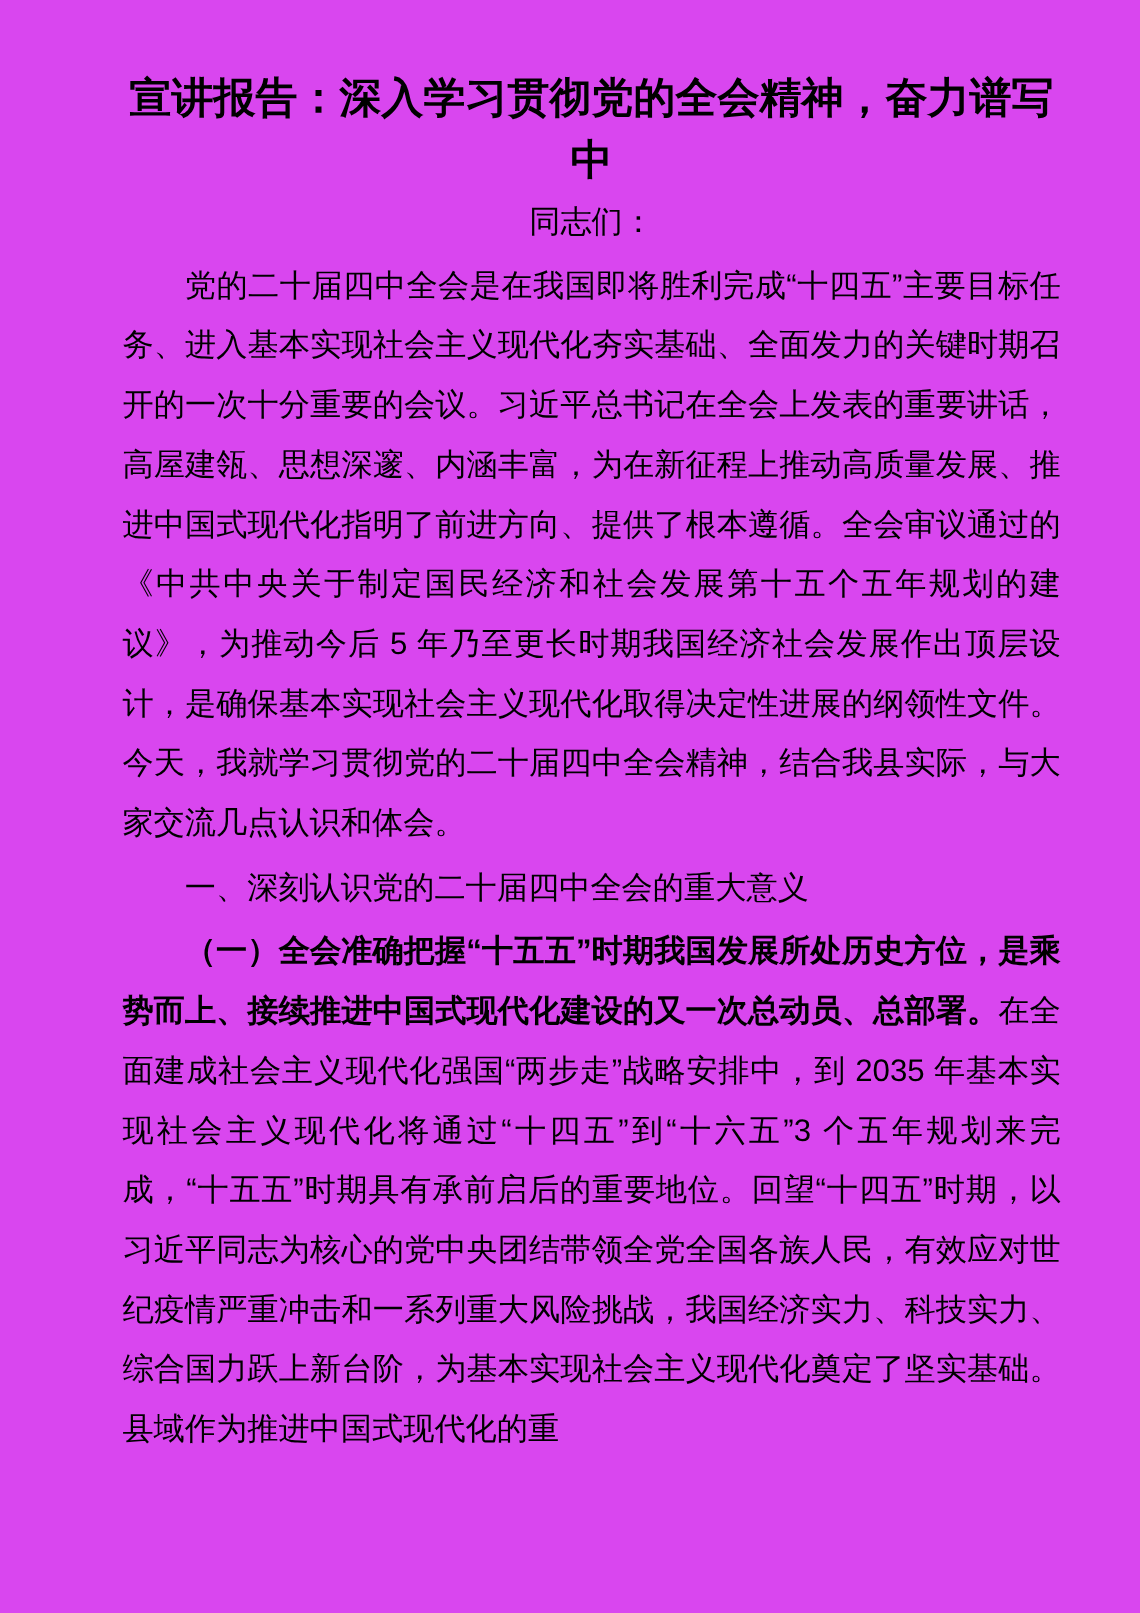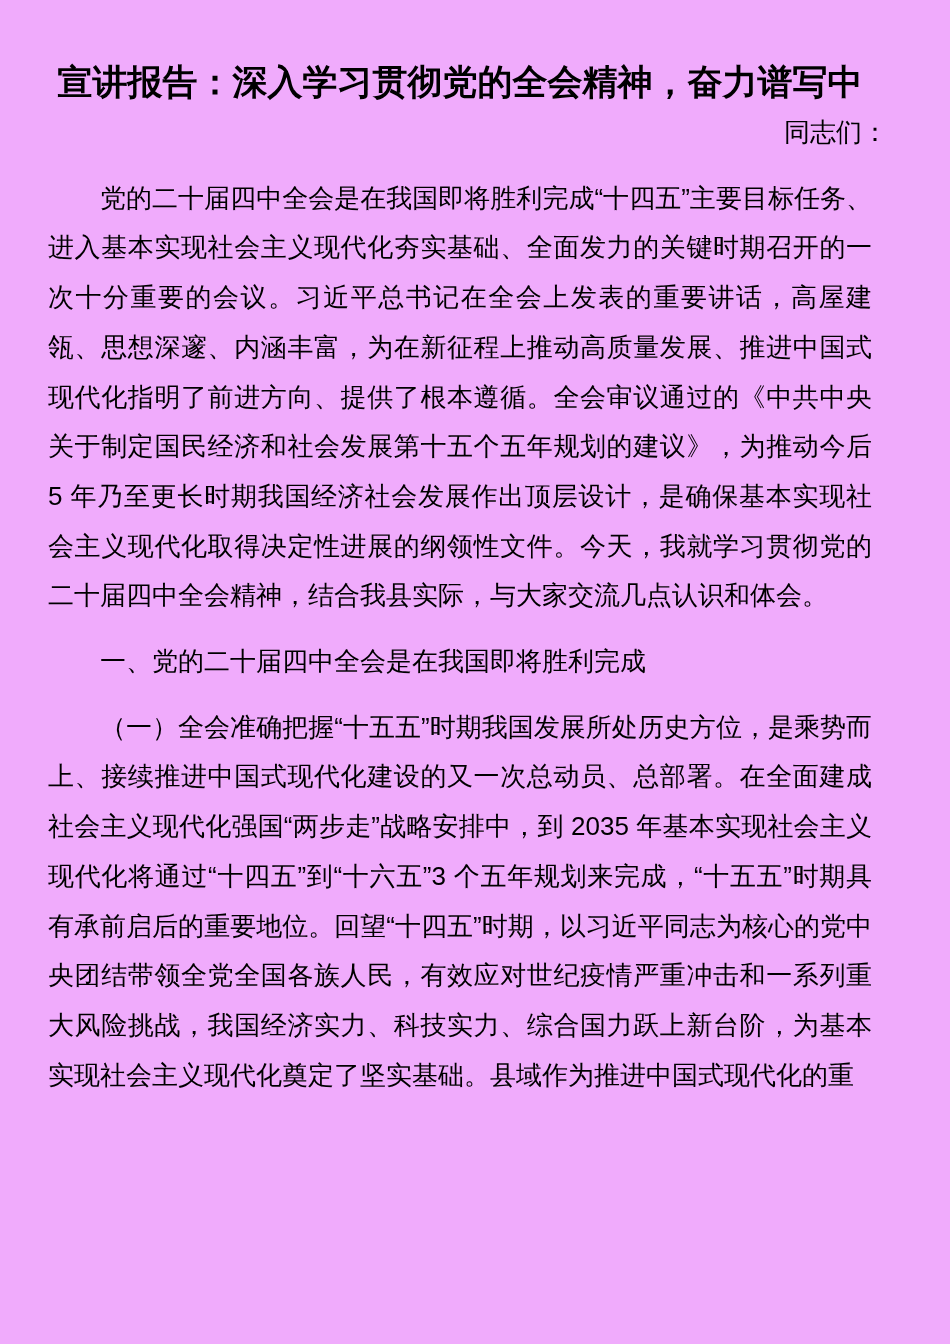--- a/index.html
+++ b/index.html
@@ -11,70 +11,70 @@
     height: 1344px;
     background: #ffffff;
     color: #000000;
     font-family: "Liberation Sans", sans-serif;
     overflow: hidden;
   }
   .doc-page {
     box-sizing: border-box;
     width: 950px;
     height: 1344px;
-    padding: 56px 62px 0 32px;
-    background: #f0abfc;
+    padding: 56px 62px 0 98px;
+    background: #d946ef;
   }
   .doc-title {
     margin: 0;
     font-size: 35px;
     font-weight: 700;
     line-height: 52px;
     text-align: center;
     color: #000000;
   }
   .title-line {
     display: block;
   }
   .body-text {
     font-size: 26px;
     line-height: 49.7px;
     color: #000000;
   }
   p.para {
-    margin: 16px;
+    margin: 4px;
     text-align: justify;
     text-justify: inter-ideograph;
   }
   p.salutation {
     margin: 0;
-    text-align: right;
+    text-align: center;
   }
   .indent {
     text-indent: 2em;
   }
   .bold-lead {
-    font-weight: 400;
+    font-weight: 700;
   }
 </style>
 </head>
 <body>
 
 <div class="doc-page">
 
   <h1 class="doc-title">
     <span class="title-line">宣讲报告：深入学习贯彻党的全会精神，奋力谱写中</span>
   </h1>
 
   <div class="body-text">
 
     <p class="salutation">同志们：</p>
 
     <p class="para indent">党的二十届四中全会是在我国即将胜利完成“十四五”主要目标任务、进入基本实现社会主义现代化夯实基础、全面发力的关键时期召开的一次十分重要的会议。习近平总书记在全会上发表的重要讲话，高屋建瓴、思想深邃、内涵丰富，为在新征程上推动高质量发展、推进中国式现代化指明了前进方向、提供了根本遵循。全会审议通过的《中共中央关于制定国民经济和社会发展第十五个五年规划的建议》，为推动今后 5 年乃至更长时期我国经济社会发展作出顶层设计，是确保基本实现社会主义现代化取得决定性进展的纲领性文件。今天，我就学习贯彻党的二十届四中全会精神，结合我县实际，与大家交流几点认识和体会。</p>
 
-    <p class="para indent">一、党的二十届四中全会是在我国即将胜利完成</p>
+    <p class="para indent">一、深刻认识党的二十届四中全会的重大意义</p>
 
 
     <p class="para indent"><strong class="bold-lead">（一）全会准确把握“十五五”时期我国发展所处历史方位，是乘势而上、接续推进中国式现代化建设的又一次总动员、总部署。</strong><span>在全面建成社会主义现代化强国“两步走”战略安排中，到 2035 年基本实现社会主义现代化将通过“十四五”到“十六五”3 个五年规划来完成，“十五五”时期具有承前启后的重要地位。回望“十四五”时期，以习近平同志为核心的党中央团结带领全党全国各族人民，有效应对世纪疫情严重冲击和一系列重大风险挑战，我国经济实力、科技实力、综合国力跃上新台阶，为基本实现社会主义现代化奠定了坚实基础。县域作为推进中国式现代化的重</span></p>
 
   </div>
 
 </div>
 
 </body></html>

